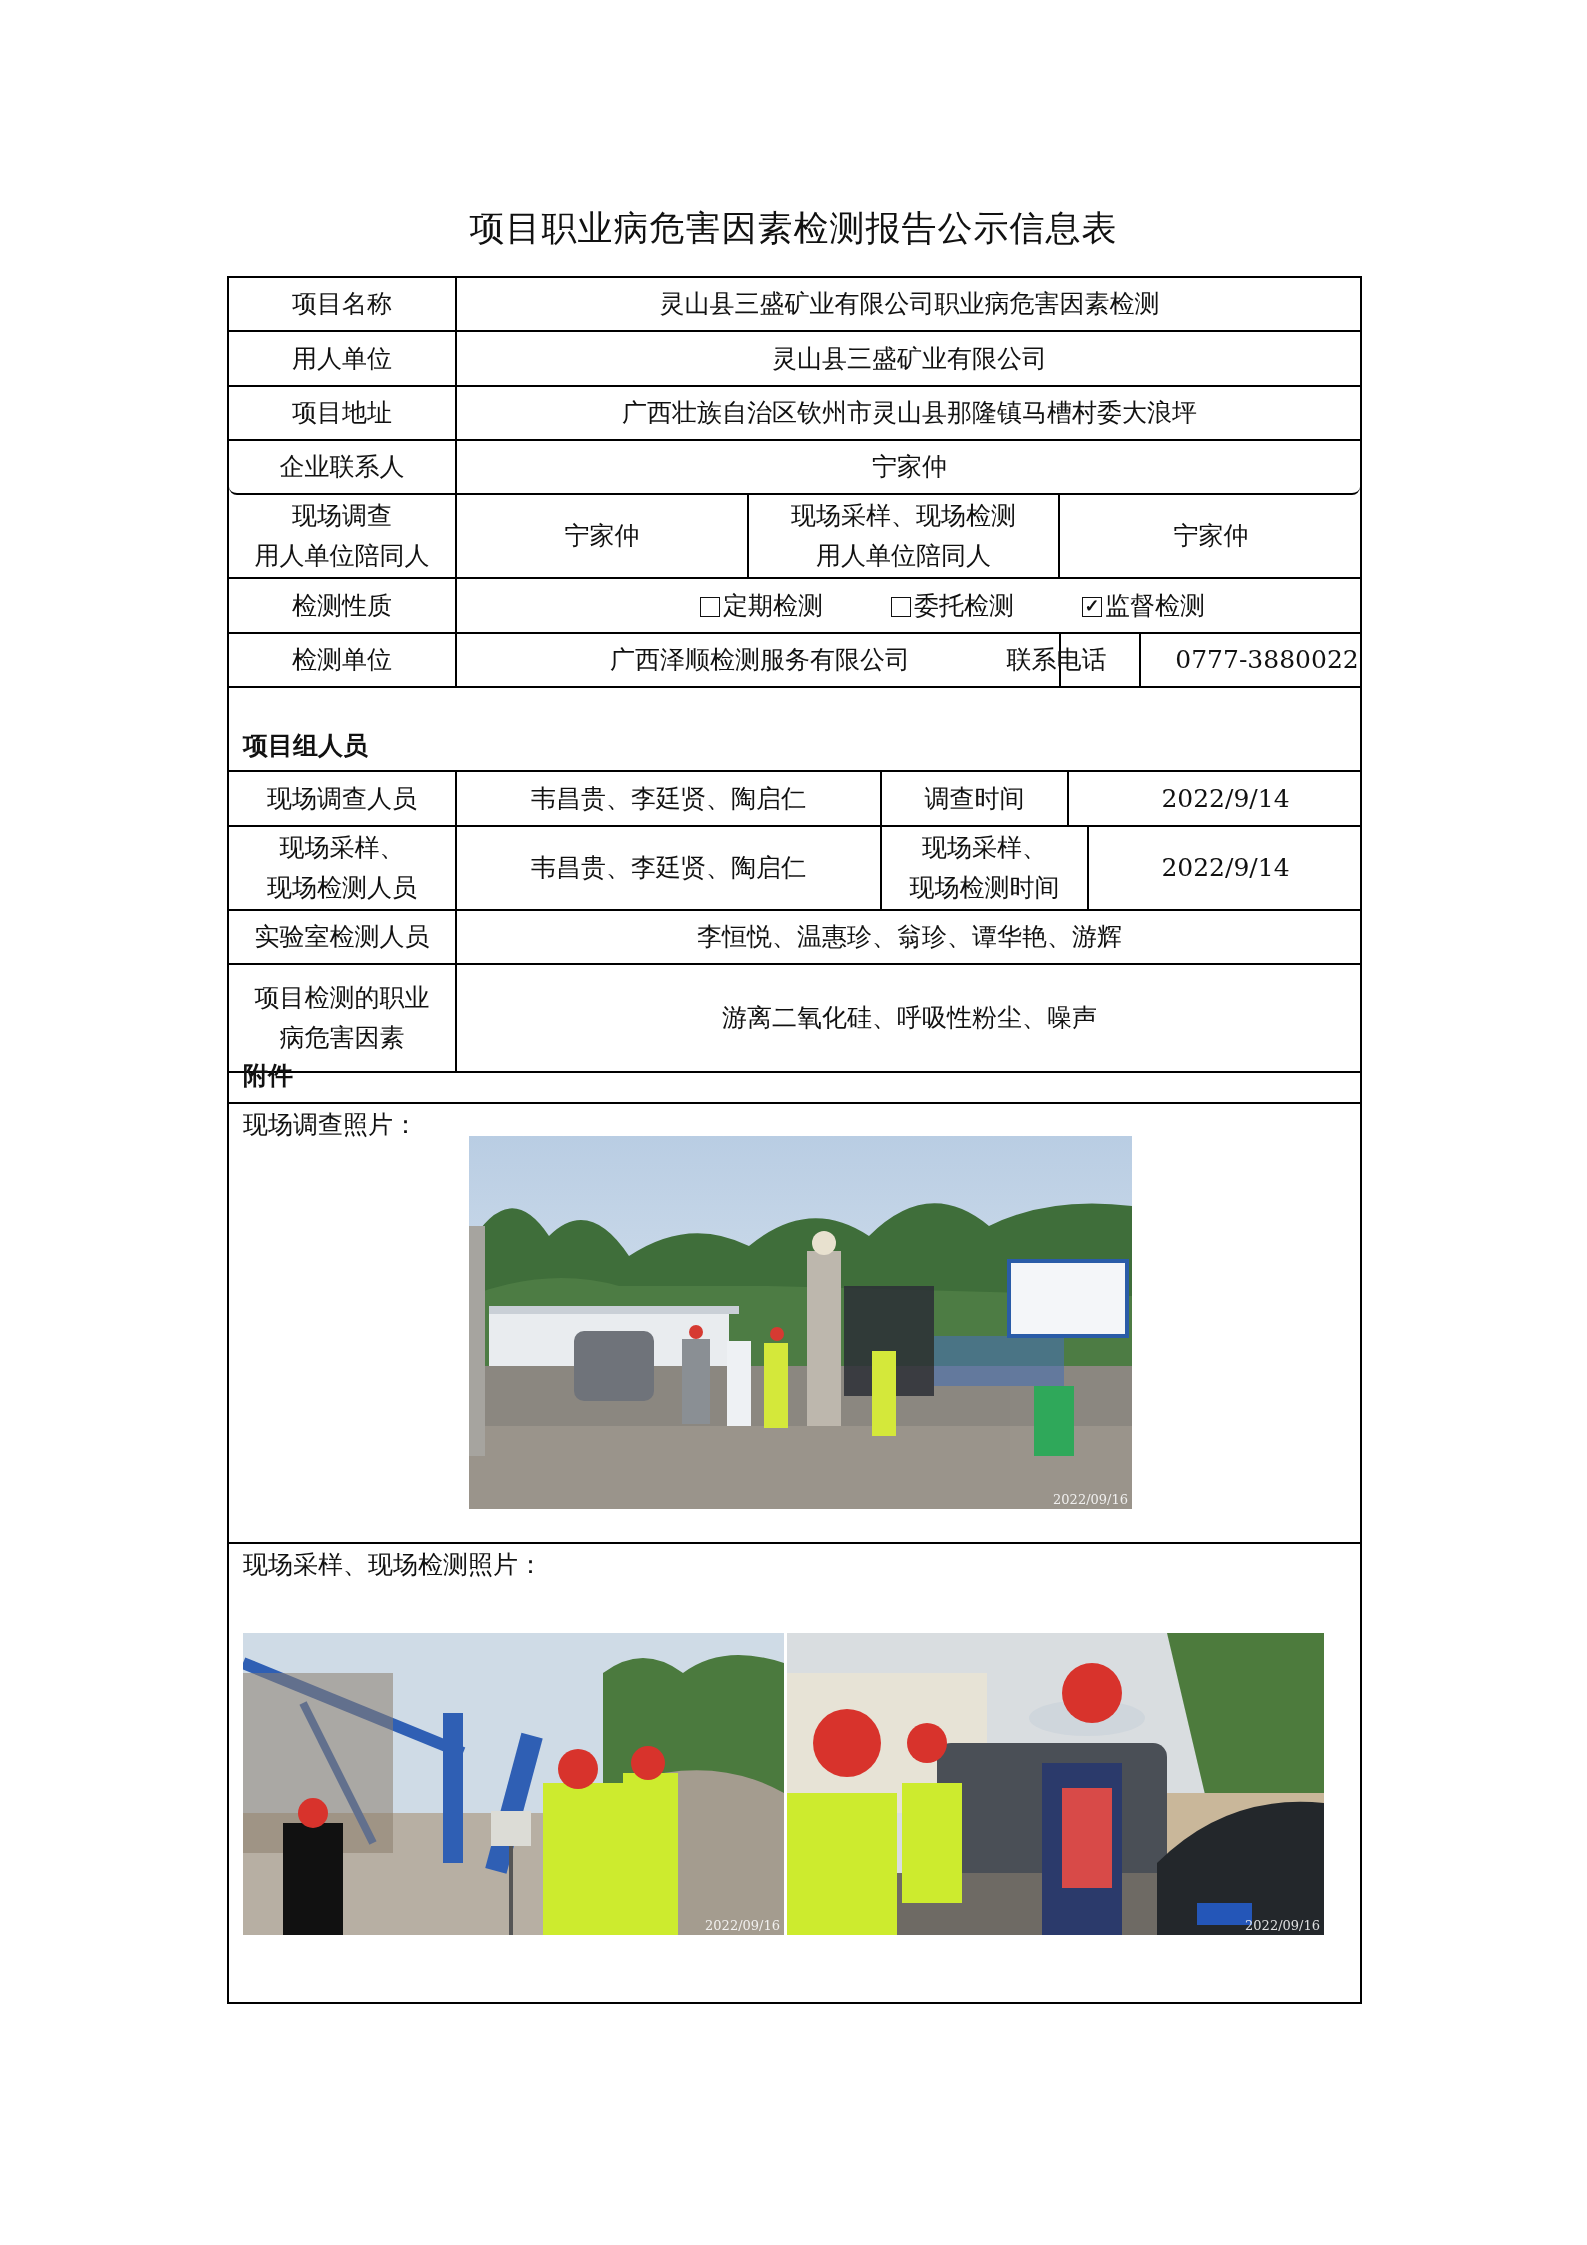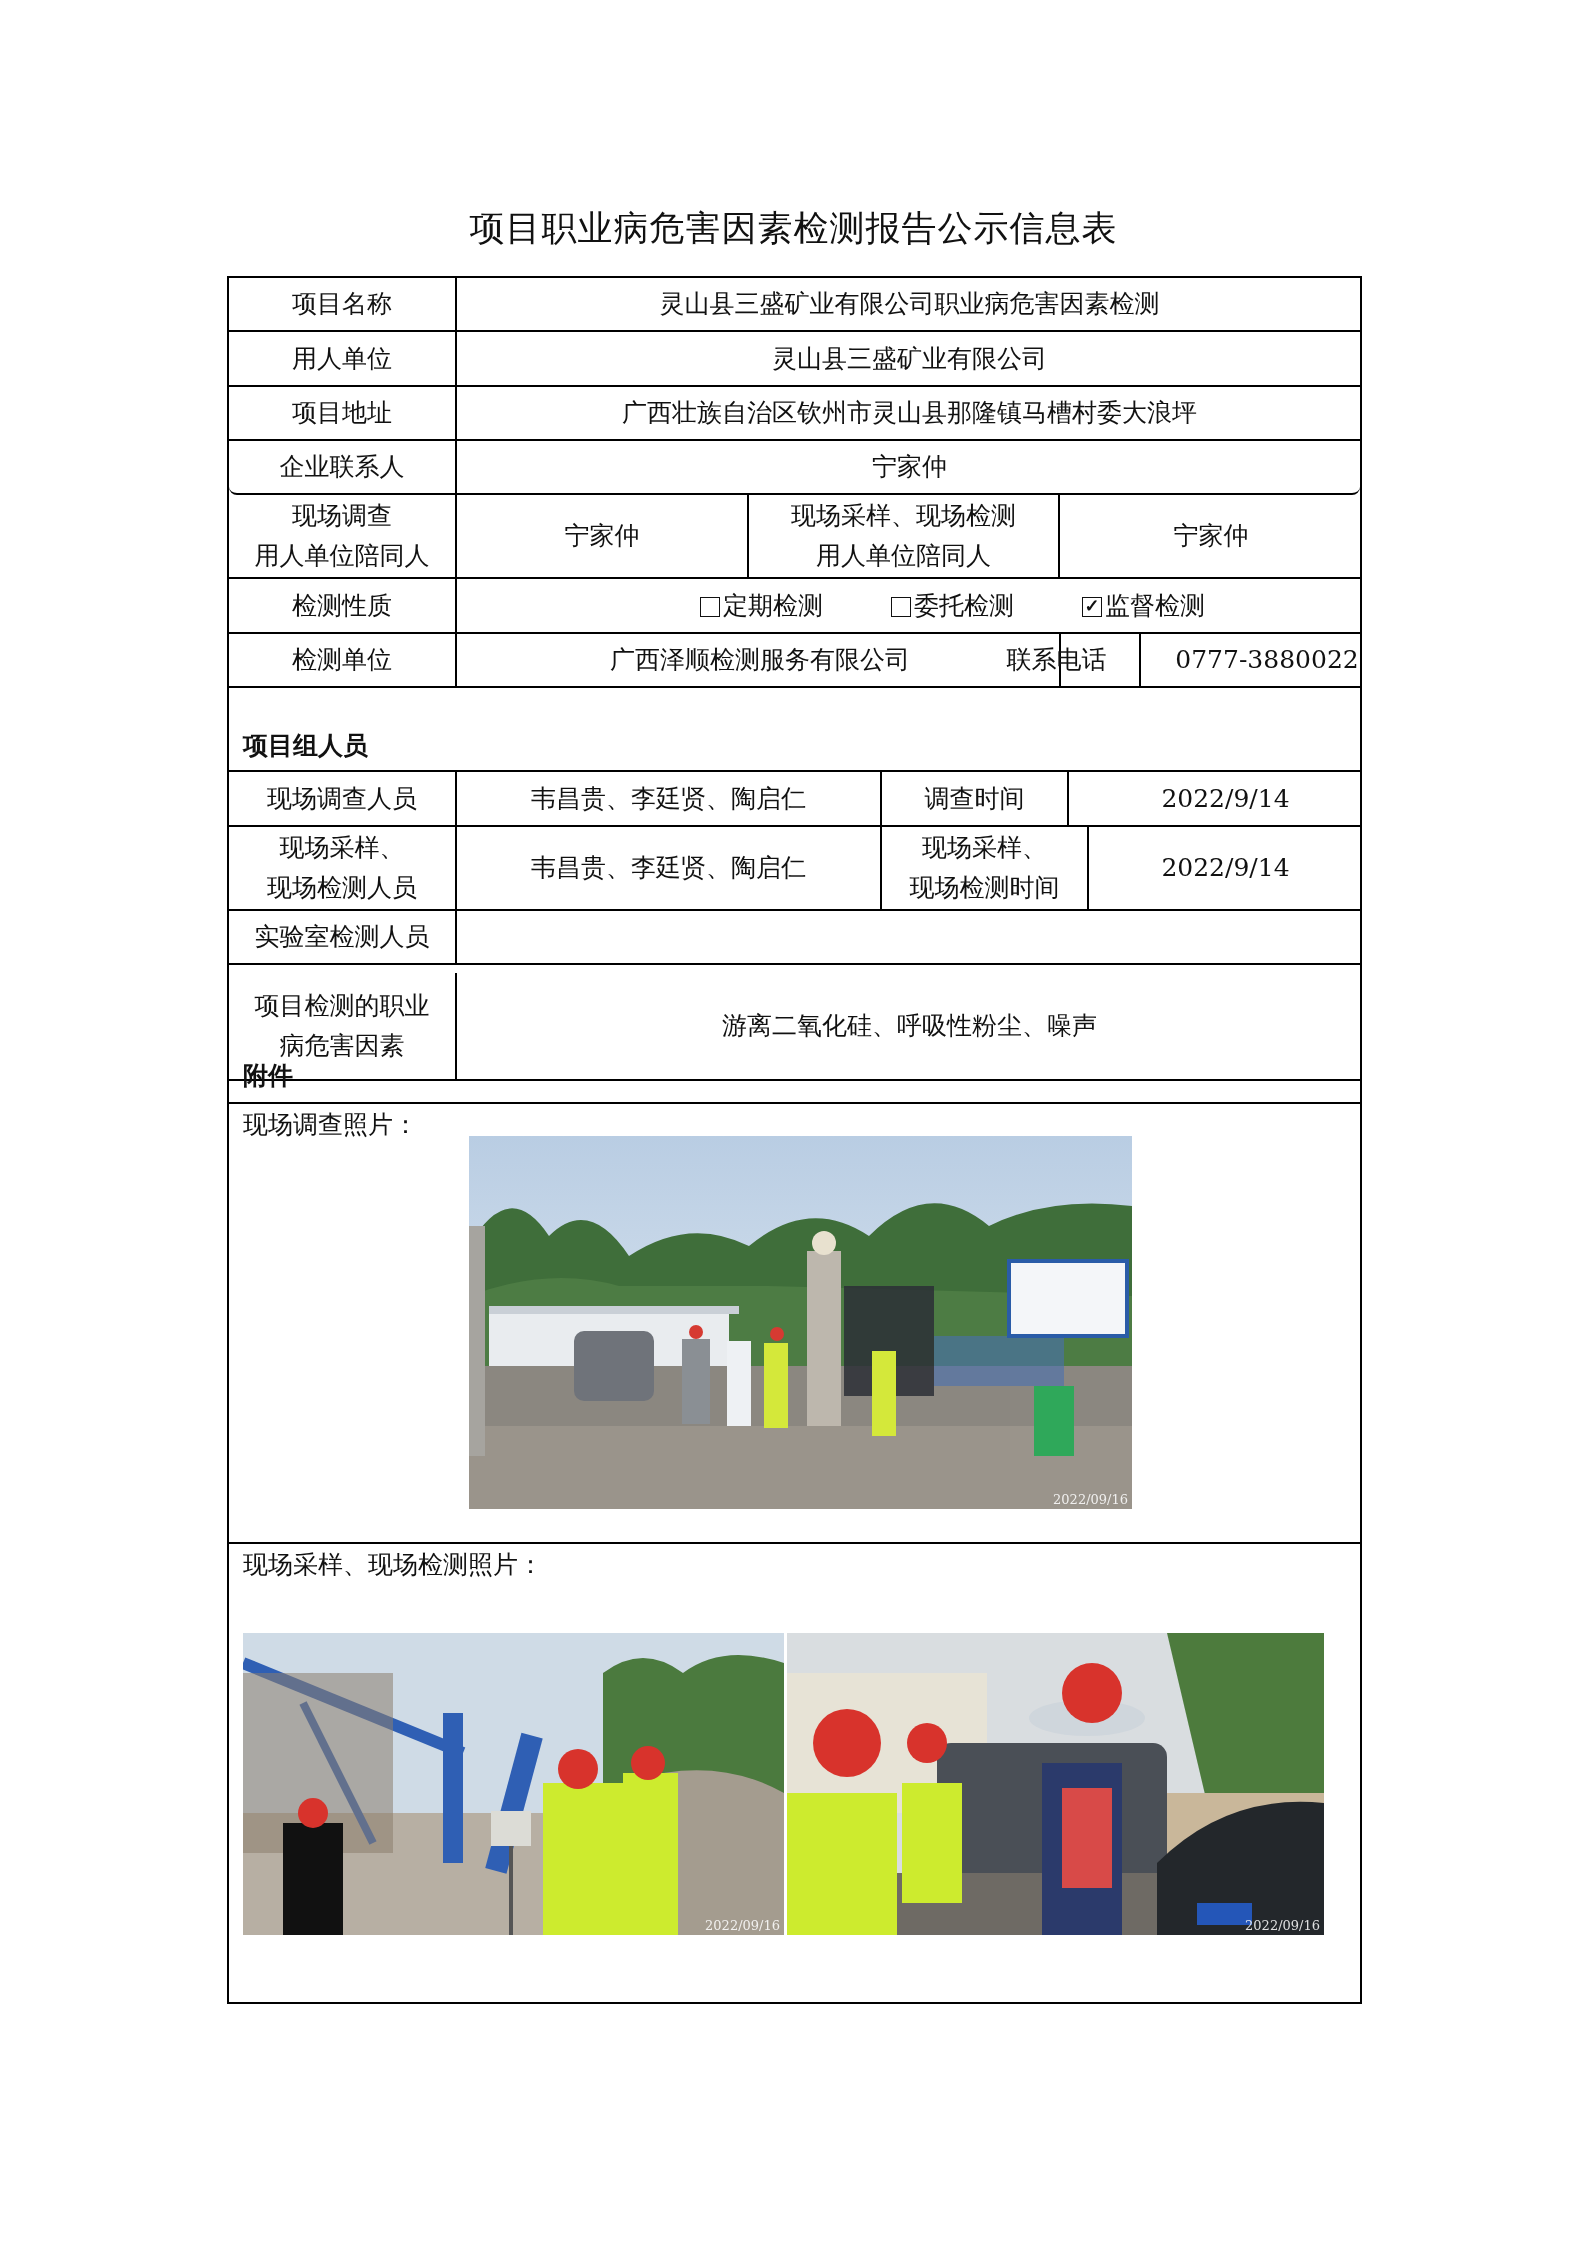--- a/index.html
+++ b/index.html
@@ -102,23 +102,24 @@
     <div class="cell ml" style="left:0;width:228px;">现场采样、
 现场检测人员</div>
     <div class="cell" style="left:228px;width:425px;">韦昌贵、李廷贤、陶启仁</div>
     <div class="cell ml" style="left:653px;width:207px;">现场采样、
 现场检测时间</div>
     <div class="cell noborder" style="left:860px;width:273px;">2022/9/14</div>
   </div>
 
   <div class="row" style="top:633px;height:54px;">
     <div class="cell" style="left:0;width:228px;">实验室检测人员</div>
-  </div>
-
-  <div class="row" style="top:687px;height:108px;margin-top:8px;">
+    <div class="cell noborder" style="left:228px;width:905px;">李恒悦、温惠珍、翁珍、谭华艳、游辉</div>
+  </div>
+
+  <div class="row" style="top:687px;height:108px;">
     <div class="cell ml" style="left:0;width:228px;">项目检测的职业
 病危害因素</div>
     <div class="cell noborder" style="left:228px;width:905px;">游离二氧化硅、呼吸性粉尘、噪声</div>
   </div>
 
   <div class="row" style="top:772px;height:54px;">
     <div class="cell noborder left bold" style="left:0;width:1133px;">附件</div>
   </div>
 
   <div class="row" style="top:826px;height:440px;">

